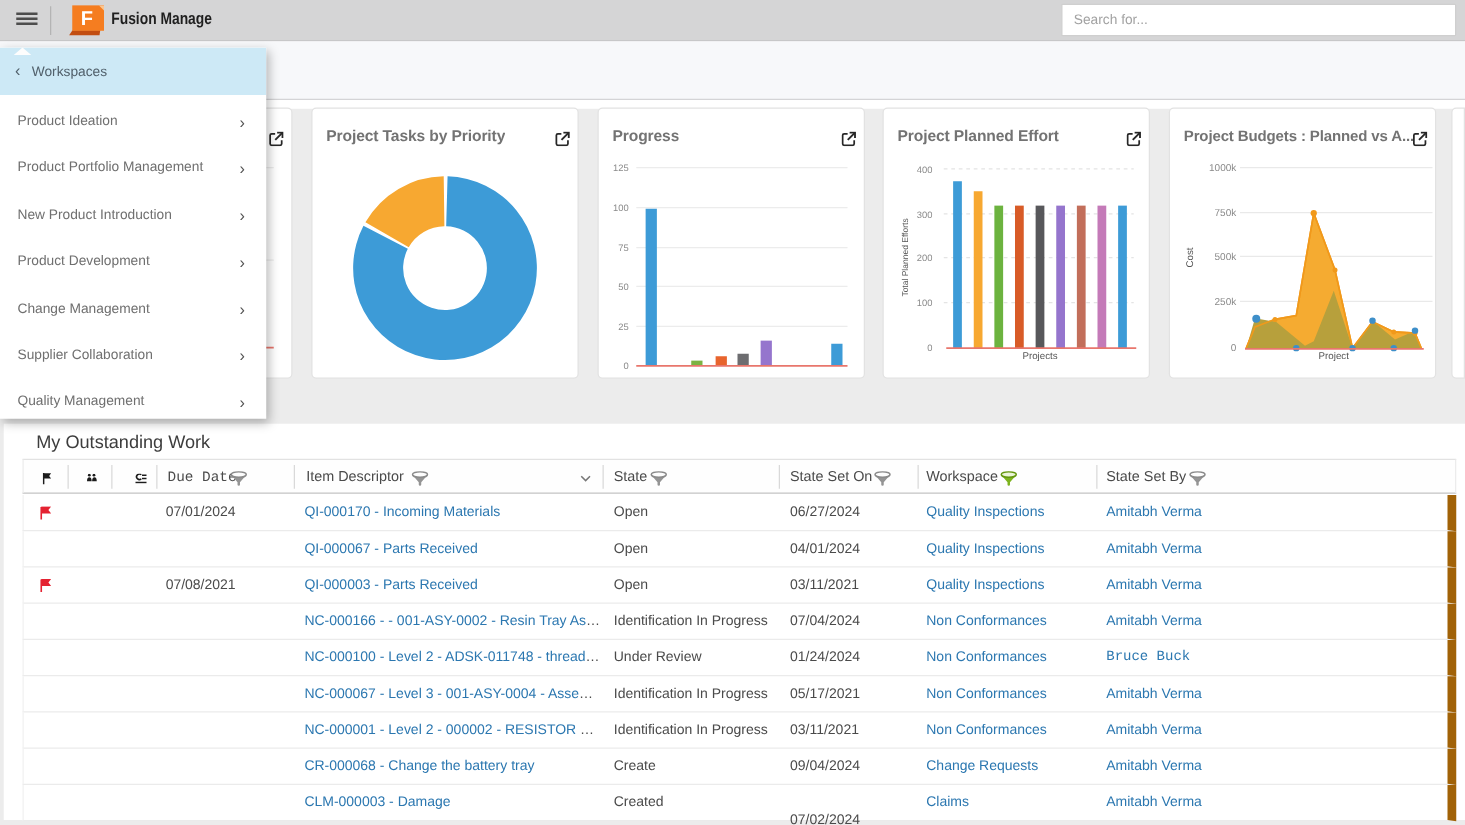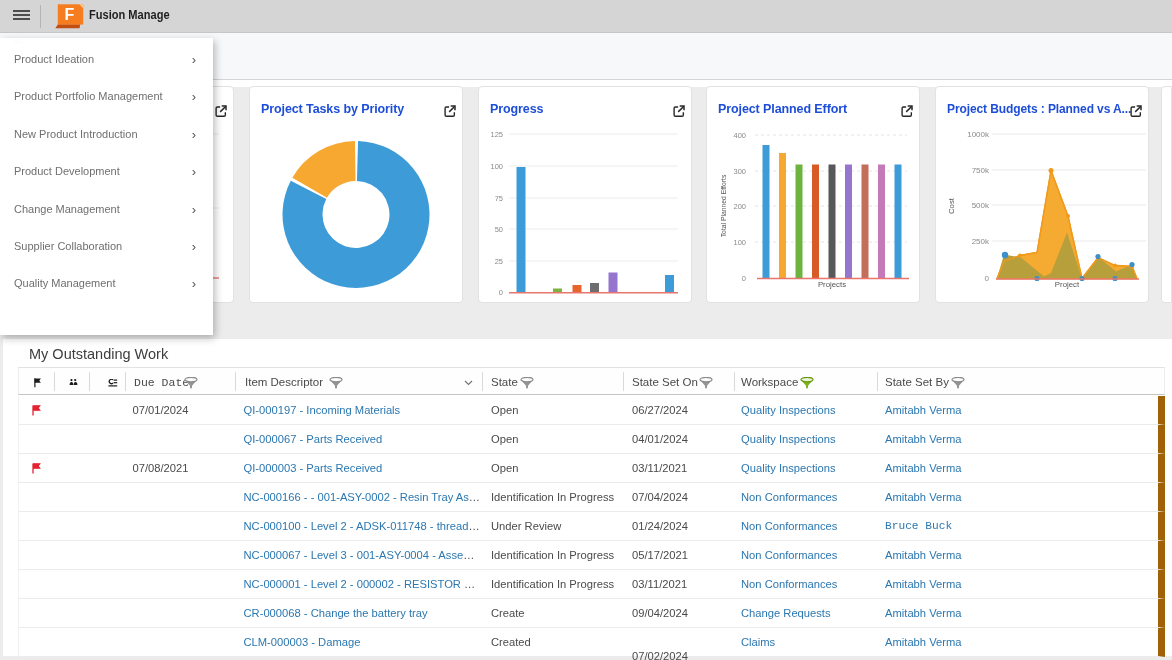--- a/index.html
+++ b/index.html
@@ -9,21 +9,21 @@
   
   #topbar { position:absolute; left:0; top:0; width:1172px; height:33px; background:#d5d5d6; border-bottom:1px solid #c7c7c8; }
   #burger span { display:block; width:17px; height:2px; background:#4d4d4d; margin-bottom:2px; }
   #vdiv { position:absolute; left:40px; top:5px; width:1px; height:23px; background:#b4b4b4; }
   #searchbox { position:absolute; left:849px; top:3px; width:316px; height:26px; background:#fff; border:1px solid #cfcfcf; border-radius:1px; font-size:11px; color:#a2a2a2; line-height:24px; padding-left:9px; }
   
   #band { position:absolute; left:0; top:33px; width:1172px; height:47px; background:#f7f8fa; border-bottom:1px solid #d4d4d6; }
   #band2 { position:absolute; left:0; top:80px; width:1172px; height:7px; background:#ffffff; }
   
   .card { position:absolute; top:86px; width:214px; height:217px; background:#fff; border:1px solid #e2e2e2; border-radius:4px; }
-  .ctitle { position:absolute; left:11px; top:15px; font-size:12.5px; font-weight:bold; color:#1d4ed8; letter-spacing:-0.1px; max-width:176px; white-space:nowrap; overflow:hidden; text-overflow:ellipsis; }
+  .ctitle { position:absolute; left:11px; top:15px; font-size:12.5px; font-weight:bold; color:#737373; letter-spacing:-0.1px; max-width:176px; white-space:nowrap; overflow:hidden; text-overflow:ellipsis; }
   .pop { position:absolute; top:18px; }
   
   #lower { position:absolute; left:3px; top:339px; width:1169px; height:317px; background:#fff; }
   #mowtitle { position:absolute; left:26px; top:7px; font-size:14.5px; color:#3d3d3d; }
   #thead { position:absolute; left:15px; top:28px; width:1147px; height:28px; background:#fefefe; border-top:1px solid #e2e2e2; border-bottom:1px solid #c4c4c4; border-left:1px solid #ececec; border-right:1px solid #ececec; }
   .hsep { position:absolute; top:4px; height:19px; width:1px; background:#d9d9d9; }
   .hlabel { position:absolute; top:8px; font-size:11.5px; color:#4a4a4a; }
   .row { position:absolute; left:15px; width:1147px; height:29px; border-bottom:1px solid #ebebeb; border-left:1px solid #f1f1f1; border-right:7px solid #a16207; font-size:11.2px; color:#4a4a4a; }
   .row .cell { position:absolute; top:8px; white-space:nowrap; }
   .row .itemc { max-width:237px; overflow:hidden; text-overflow:ellipsis; }
@@ -47,20 +47,21 @@
     </div>
   <div id="vdiv"></div>
 
   <svg class="abs" style="left:55px; top:4px;" width="30" height="26" viewBox="0 0 30 26">
     <polygon points="0.3,24.2 3.0,20.2 25.2,20.2 24.6,24.2" fill="#c24e12"></polygon>
     <rect x="2.8" y="0.3" width="25.4" height="20.3" fill="#f57d20"></rect>
     <polygon points="24.2,0.3 28.2,0.3 28.2,4.3" fill="#fbc690"></polygon>
     <text x="14.5" y="16.2" font-size="16" font-weight="bold" fill="#fff" text-anchor="middle" font-family="Liberation Sans, sans-serif">F</text>
   </svg>
   <div class="abs" style="left:89px; top:7px; font-size:13.5px; font-weight:bold; color:#1f1f1f; transform:scaleX(0.82); transform-origin:left center;">Fusion Manage</div>
+  <div id="searchbox">Search for...</div>
 </div>
 
 <div id="band"></div>
 <div id="band2"></div>
 
 <div class="card" style="left:20px;">
   <svg class="pop" style="left:194px;" width="12" height="12" viewBox="0 0 12 12">
       <path d="M10.35 7.2 V10 a1.25 1.25 0 0 1 -1.25 1.25 H2.35 a1.25 1.25 0 0 1 -1.25 -1.25 V3.25 a1.25 1.25 0 0 1 1.25 -1.25 H5.1" fill="none" stroke="#272727" stroke-width="1.4"></path>
       <path d="M6.7 1.05 h4.3 v4.3" fill="none" stroke="#272727" stroke-width="1.5"></path>
       <line x1="5.2" y1="6.85" x2="10.6" y2="1.45" stroke="#272727" stroke-width="1.5"></line>
@@ -274,21 +275,21 @@
       </svg>
   </div>
   <div id="tbody">
       <div class="row" style="top:57px;">
         <div class="cell" style="left:13px; top:9px;">
           <svg width="9" height="11" viewBox="0 0 9 11">
             <path d="M1 0.5 v10 M1 0.8 h6.6 l-1.7 2.2 1.7 2.2 h-6.6" fill="#e42231" stroke="#e42231" stroke-width="1.3"></path>
           </svg>
         </div>
         <div class="cell" style="left:113.5px;">07/01/2024</div>
-        <div class="cell itemc" style="left:224.5px;"><a class="lnk" href="#">QI-000197 - Incoming Materials</a></div>
+        <div class="cell itemc" style="left:224.5px;"><a class="lnk" href="#">QI-000170 - Incoming Materials</a></div>
         <div class="cell" style="left:472px;">Open</div>
         <div class="cell" style="left:613px;">06/27/2024</div>
         <div class="cell" style="left:722px;"><a class="lnk" href="#">Quality Inspections</a></div>
         <div class="cell" style="left:866px;"><a class="lnk" href="#">Amitabh Verma</a></div>
       </div>
       <div class="row" style="top:86px;">
         <div class="cell itemc" style="left:224.5px;"><a class="lnk" href="#">QI-000067 - Parts Received</a></div>
         <div class="cell" style="left:472px;">Open</div>
         <div class="cell" style="left:613px;">04/01/2024</div>
         <div class="cell" style="left:722px;"><a class="lnk" href="#">Quality Inspections</a></div>
@@ -347,20 +348,21 @@
         <div class="cell" style="left:472px;">Created</div>
         <div class="cell" style="left:613px;margin-top:14px;">07/02/2024</div>
         <div class="cell" style="left:722px;"><a class="lnk" href="#">Claims</a></div>
         <div class="cell" style="left:866px;"><a class="lnk" href="#">Amitabh Verma</a></div>
       </div>
     </div>
 </div>
 
 <div id="menu">
   <div id="menutri"></div>
+  <div id="menuhead"><span style="margin-left:12px; margin-right:9px; font-size:13px;">‹</span>Workspaces</div>
   <div class="mitem" style="margin-top:3px;">Product Ideation<span class="arr">›</span></div>
   <div class="mitem">Product Portfolio Management<span class="arr">›</span></div>
   <div class="mitem">New Product Introduction<span class="arr">›</span></div>
   <div class="mitem">Product Development<span class="arr">›</span></div>
   <div class="mitem">Change Management<span class="arr">›</span></div>
   <div class="mitem">Supplier Collaboration<span class="arr">›</span></div>
   <div class="mitem">Quality Management<span class="arr">›</span></div>
 </div>
 
 </body></html>

